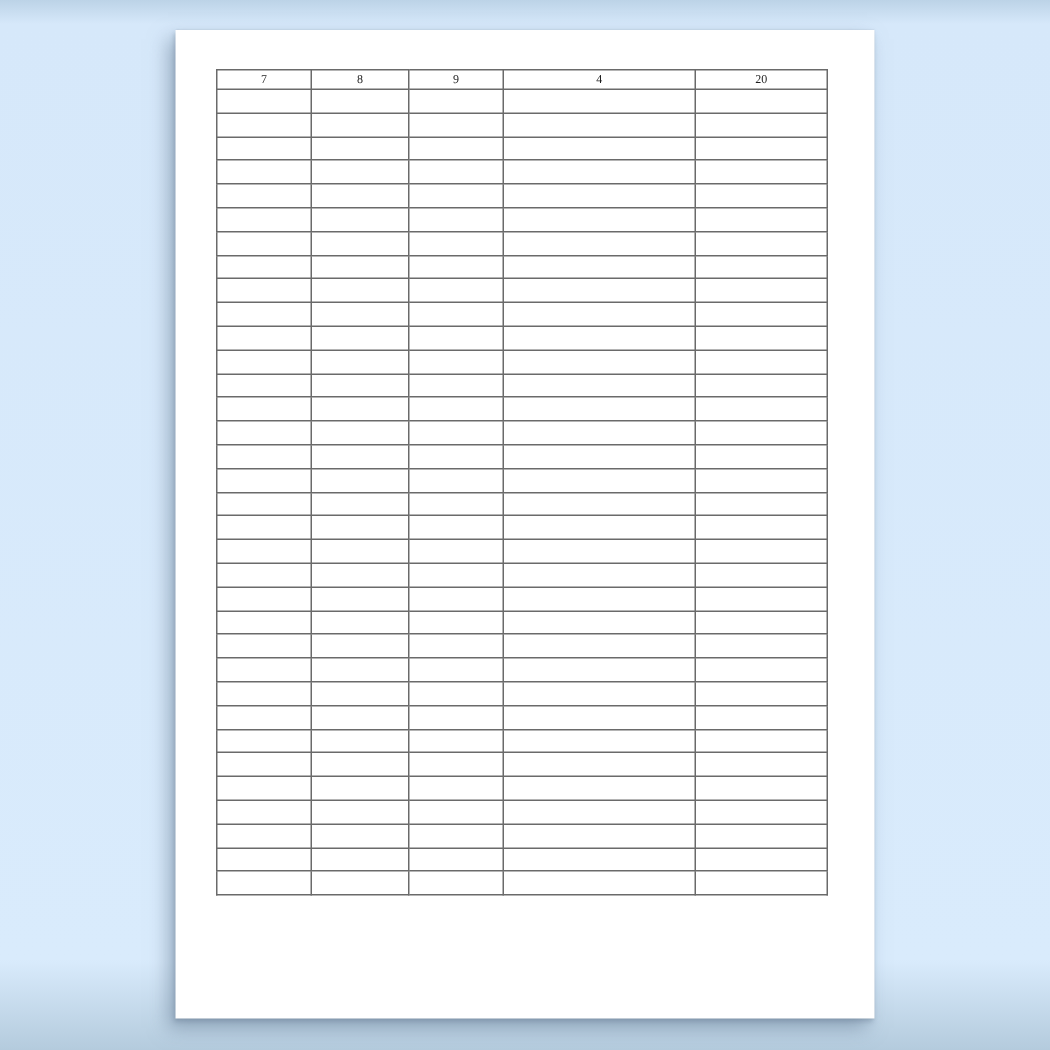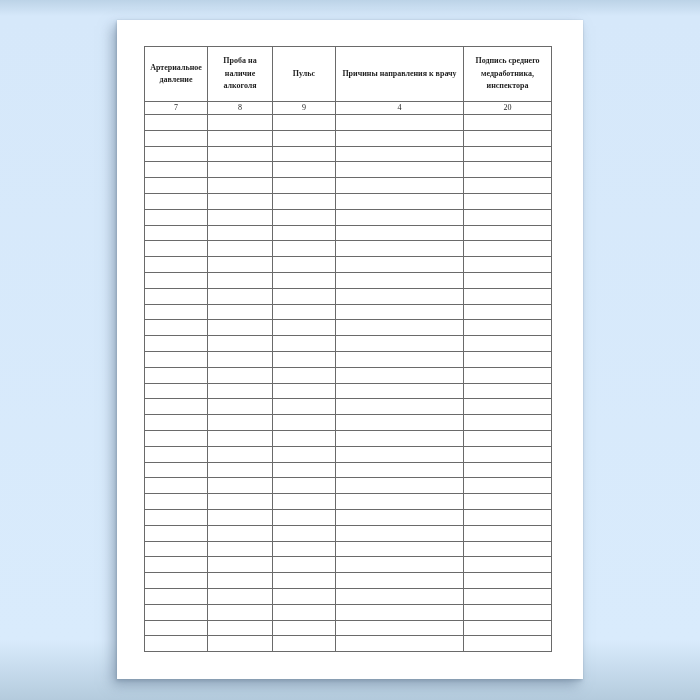--- a/index.html
+++ b/index.html
@@ -72,27 +72,20 @@
   <div class="sheet">
     <table class="form-table">
       <colgroup>
         <col style="width:63px">
         <col style="width:65px">
         <col style="width:63px">
         <col style="width:128px">
         <col style="width:88px">
       </colgroup>
       <thead>
-        <tr class="header-row">
-          <th>Артериальное давление</th>
-          <th>Проба на наличие алкоголя</th>
-          <th>Пульс</th>
-          <th>Причины направления к врачу</th>
-          <th>Подпись среднего медработника, инспектора</th>
-        </tr>
         <tr class="number-row">
           <td>7</td>
           <td>8</td>
           <td>9</td>
           <td>4</td>
           <td>20</td>
         </tr>
       </thead>
       <tbody class="body-rows">
           <tr>

